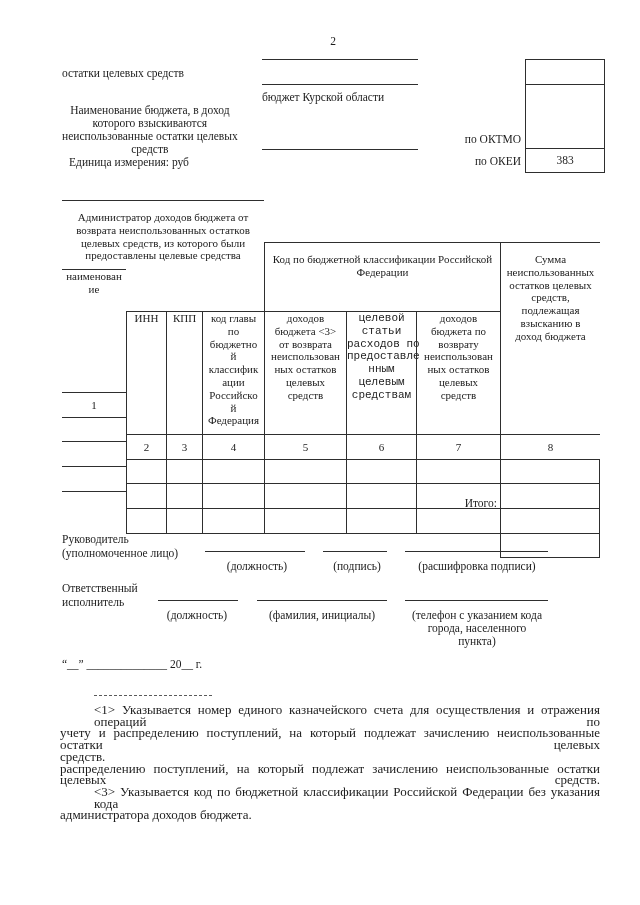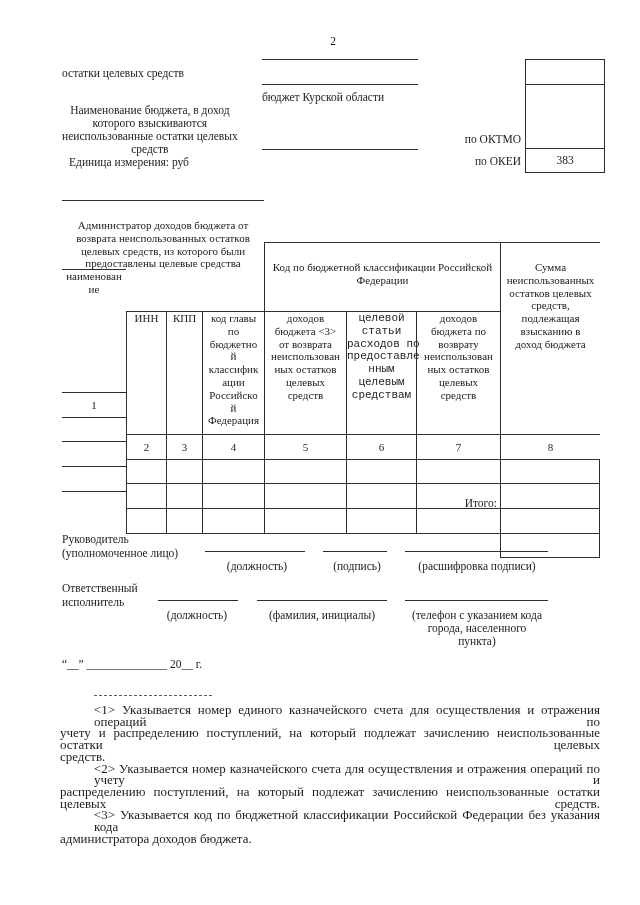--- a/index.html
+++ b/index.html
@@ -22,21 +22,21 @@
       font-size: 11px;
       line-height: 12.8px;
       text-align: center;
       white-space: pre;
       overflow: visible;
     }
     .bl { border-left: 1px solid #2e2e2e; margin-top: 42px; }
     .br { border-right: 1px solid #2e2e2e; }
     .bb { border-bottom: 1px solid #2e2e2e; }
     .num { line-height: 24px; font-size: 11px; }
-    .hdr-top { padding-top: 18px; }
+    .hdr-top { padding-top: 10px; }
     .hdr-sub { padding-top: 0; }
     .codebox {
       position: absolute;
       left: 525px; top: 59px; width: 80px; height: 114px;
       box-sizing: border-box;
       border: 1px solid #2e2e2e;
     }
     .codebox .c { box-sizing: border-box; width: 100%; text-align: center; font-size: 11.5px; }
     .codebox .c1 { height: 25px; border-bottom: 1px solid #2e2e2e; }
     .codebox .c2 { height: 64px; border-bottom: 1px solid #2e2e2e; }
@@ -189,19 +189,18 @@
 города, населенного
 пункта)</div>
 
   <div class="abs t" style="left:62px; top:658px;">“__” ______________ 20__ г.</div>
 
   <div class="fn-sep"></div>
   <div class="fn-wrap">
     <div class="fn-line j ind">&lt;1&gt; Указывается номер единого казначейского счета для осуществления и отражения операций по</div>
     <div class="fn-line j">учету и распределению поступлений, на который подлежат зачислению неиспользованные остатки целевых</div>
     <div class="fn-line">средств.</div>
-    <div class="fn-line j ind">&lt;2&gt; Указывается номер казначейского счета для осуществления и отражения операций по учету и</div>
     <div class="fn-line j">распределению поступлений, на который подлежат зачислению неиспользованные остатки целевых средств.</div>
     <div class="fn-line j ind">&lt;3&gt; Указывается код по бюджетной классификации Российской Федерации без указания кода</div>
     <div class="fn-line">администратора доходов бюджета.</div>
   </div>
 
 </div>
 
 </body></html>

